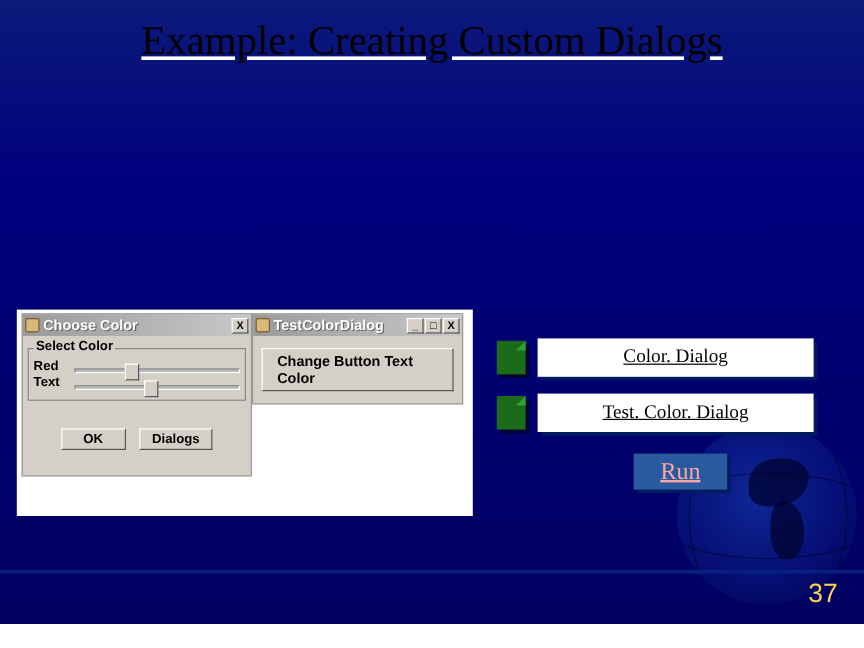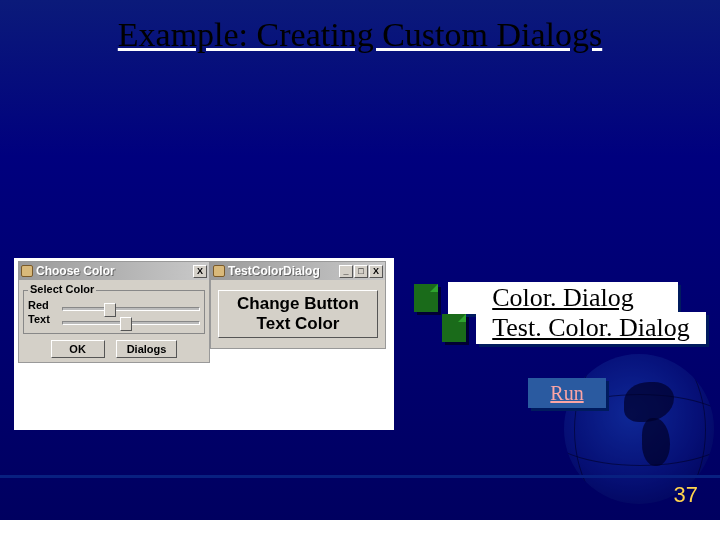--- a/index.html
+++ b/index.html
@@ -120,44 +120,43 @@
   .btnrow { text-align: center; padding-top: 6px; }
   .winbutton {
     display: inline-block;
     min-width: 54px;
     padding: 2px 10px;
     border: 1px solid;
     border-color: #fff #555 #555 #fff;
     background: #d4d0c8;
     font-weight: bold;
     font-size: 11px;
-    margin: 0 4px;
+    margin: 17px 4px;
     text-align: center;
   }
   .win-b-body { padding: 6px; }
   .change-btn {
     display: block;
     width: 160px;
     margin: 4px auto;
     padding: 3px 12px;
     border: 1px solid;
     border-color: #fff #555 #555 #fff;
     background: #d4d0c8;
     font-weight: bold;
-    font-size: 17px;
-    text-align: center;
+    font-size: 12px;
   }
   .link-row {
     position: absolute;
     display: flex;
     align-items: center;
     gap: 10px;
   }
   .link-row.one { left: 414px; top: 282px; }
-  .link-row.two { left: 414px; top: 312px; margin-left: 28px; }
+  .link-row.two { left: 414px; top: 328px; }
   .doc-icon {
     width: 24px; height: 28px;
     background: #1a6b1a;
     position: relative;
     box-shadow: 3px 3px 0 #003;
   }
   .doc-icon::before {
     content:"";
     position:absolute;
     right:0; top:0;
@@ -166,21 +165,21 @@
     border-color: transparent transparent #2fa32f transparent;
   }
   .link-box {
     background: #fff;
     color: #000;
     width: 230px;
     height: 32px;
     display: flex;
     align-items: center;
     justify-content: center;
-    font-size: 26px;
+    font-size: 16px;
     text-decoration: underline;
     box-shadow: 3px 3px 0 #001b5e;
   }
   .run-box {
     position: absolute;
     left: 528px; top: 378px;
     background: #2a5aa0;
     color: #fca5a5;
     width: 78px; height: 30px;
     display:flex; align-items:center; justify-content:center;

